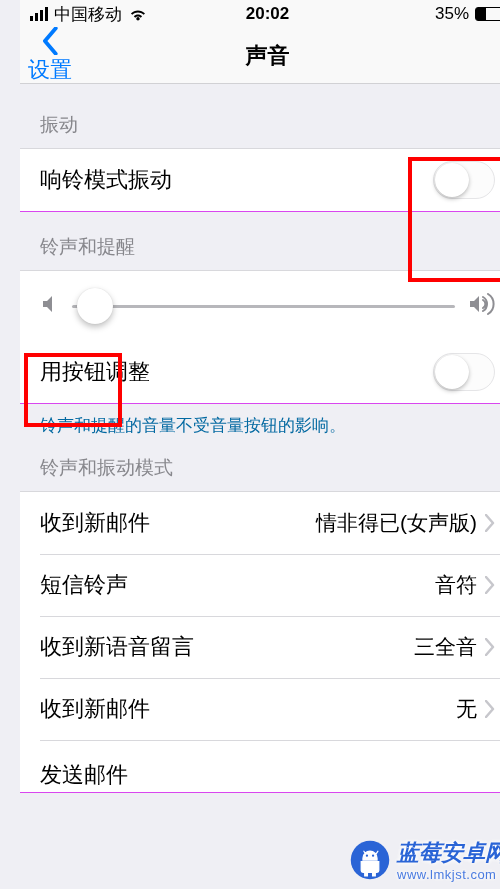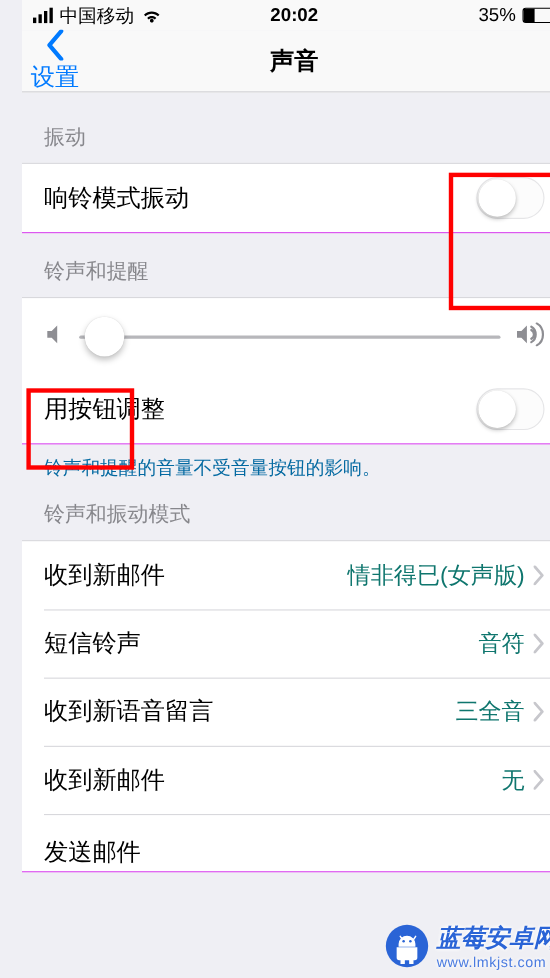--- a/index.html
+++ b/index.html
@@ -26,21 +26,21 @@
   .nav-title { position: absolute; left: 50%; transform: translateX(-50%); font-size: 22px; font-weight: 600; }
   
   .section-header { padding: 28px 20px 10px 20px; color: #87878c; font-size: 19px; }
   .section-header.tight-top { padding-top: 22px; }
   .section-note { padding: 10px 20px 4px 20px; color: #0369a1; font-size: 17px; }
   
   .list { background: #fff; border-top: 1px solid #d8d8dc; border-bottom: 1px solid #d946ef; }
   .row { display: flex; align-items: center; padding: 0 20px; min-height: 62px; position: relative; }
   .row + .row::before { content: ""; position: absolute; top: 0; left: 20px; right: 0; height: 1px; background: #d8d8dc; }
   .row-label { font-size: 22px; flex: 1 0 auto; }
-  .row-value { color: #0f766e; font-size: 21px; margin-right: 8px; text-align: right; }
+  .row-value { color: #000000; font-size: 21px; margin-right: 8px; text-align: right; }
   .chevron svg { display: block; }
   
   .toggle { width: 62px; height: 38px; background: #fcfcfc; border: 1.5px solid #e5e5e7; border-radius: 38px; position: relative; }
   .toggle-knob { position: absolute; top: 1px; left: 1px; width: 34px; height: 34px; background: #fff; border-radius: 50%; box-shadow: 0 2px 4px rgba(0,0,0,0.25), 0 0 1px rgba(0,0,0,0.1);}
   
   .slider-row { display: flex; align-items: center; height: 70px; padding: 0 20px; gap: 14px; }
   .slider { flex: 1; position: relative; height: 36px; display: flex; align-items: center; }
   .track { height: 3px; width: 100%; background: #b7b7bb; border-radius: 2px; }
   .thumb { position: absolute; top: 50%; transform: translate(-50%,-50%); left: 6%; width: 36px; height: 36px; background: #fff; border-radius: 50%; box-shadow: 0 3px 6px rgba(0,0,0,0.25), 0 0 1px rgba(0,0,0,0.15);}
   .speaker-icon { color: #8e8e93; }

